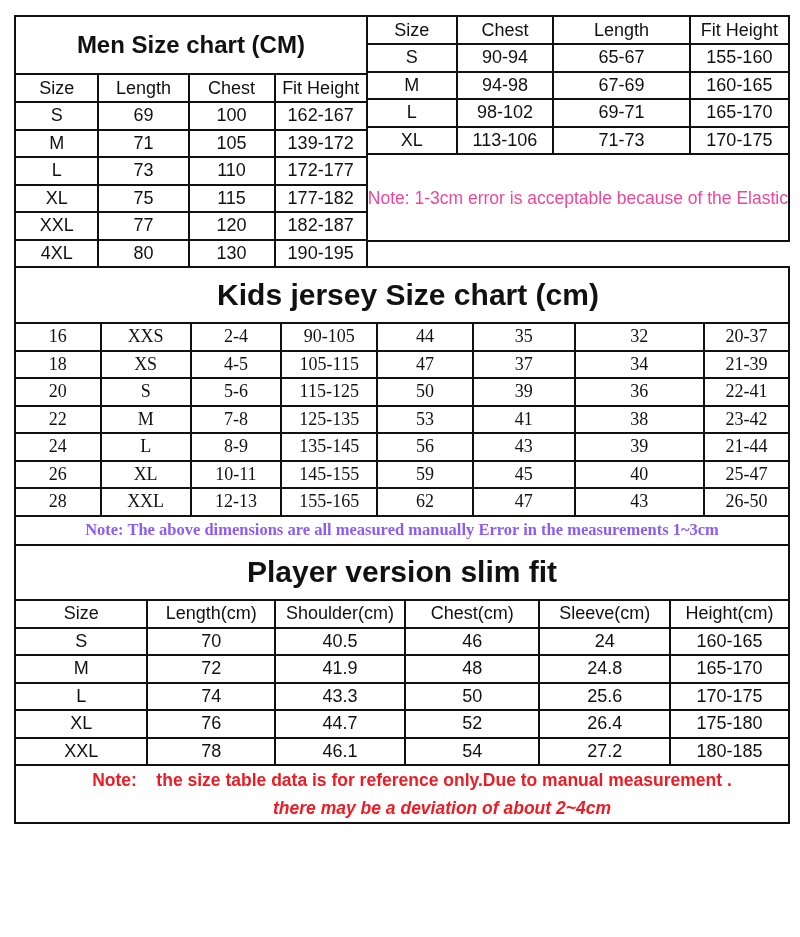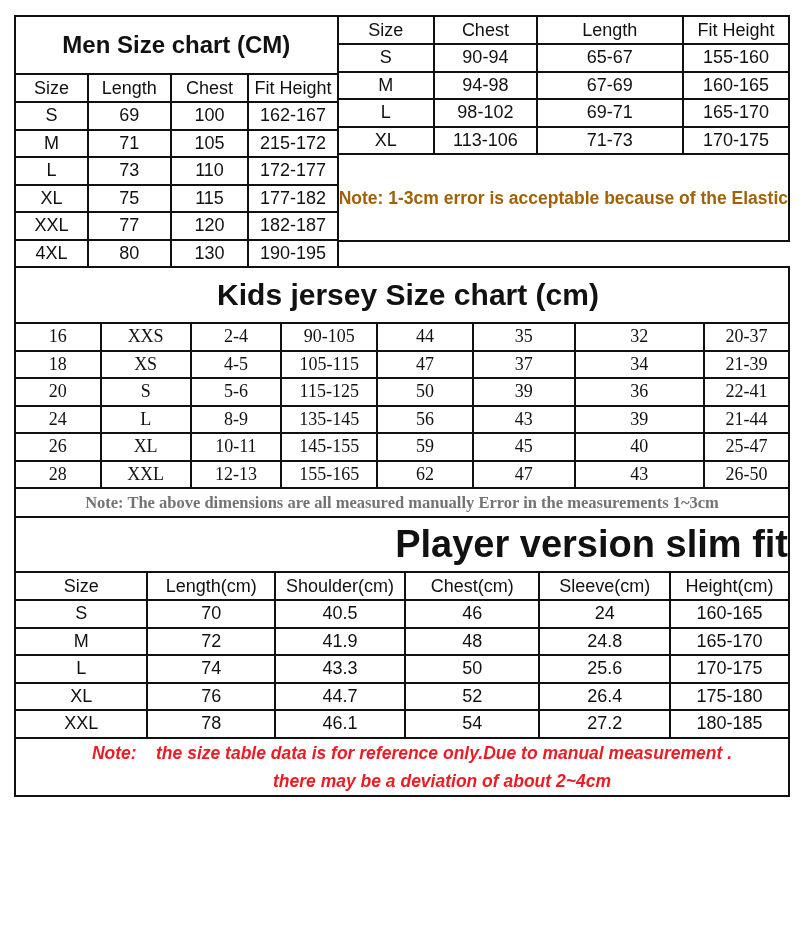--- a/index.html
+++ b/index.html
@@ -45,58 +45,57 @@
     font-size: 18px;
   }
   tbody.data-rows td {
     height: 25.5px;
     font-size: 18px;
   }
   
   td.women-note {
     height: 85px;
     white-space: normal;
-    color: #a16207;
-    font-weight: bold;
+    color: #ec4899;
+    font-weight: normal;
     font-size: 17.5px;
     line-height: 34px;
     padding: 2px 14px;
     vertical-align: middle;
   }
   
   #kids-table td.title { font-size: 30px; height: 54px; padding-left: 12px; }
   #kids-table tr.head-row th,
   #kids-table tbody.data-rows td {
     font-family: "Liberation Serif", serif;
     font-size: 18px;
   }
   td.kids-note {
     height: 27px;
-    color: #737373;
+    color: #8b5cf6;
     font-weight: bold;
     font-size: 16.5px;
     font-family: "Liberation Serif", serif;
     letter-spacing: 0px;
   }
   
-  #player-table td.title { font-size: 38px; height: 53px; text-align: right; }
+  #player-table td.title { font-size: 30px; height: 53px; }
   td.player-note {
     height: 56px;
     text-align: left;
     color: #ed1c24;
     font-weight: bold;
     font-size: 17.5px;
     white-space: normal;
     vertical-align: middle;
   }
   td.player-note .pn1 {
     white-space: pre-wrap;
     padding-left: 20px;
     line-height: 28px;
-    font-style: italic;
   }
   td.player-note .pn2 {
     padding-left: 80px;
     line-height: 28px;
     font-style: italic;
   }
 </style>
 </head>
 <body>
 
@@ -126,21 +125,21 @@
           <tr>
             <td>S</td>
             <td>69</td>
             <td>100</td>
             <td>162-167</td>
           </tr>
           <tr>
             <td>M</td>
             <td>71</td>
             <td>105</td>
-            <td>215-172</td>
+            <td>139-172</td>
           </tr>
           <tr>
             <td>L</td>
             <td>73</td>
             <td>110</td>
             <td>172-177</td>
           </tr>
           <tr>
             <td>XL</td>
             <td>75</td>
@@ -251,20 +250,30 @@
         </tr>
         <tr>
           <td>20</td>
           <td>S</td>
           <td>5-6</td>
           <td>115-125</td>
           <td>50</td>
           <td>39</td>
           <td>36</td>
           <td>22-41</td>
+        </tr>
+        <tr>
+          <td>22</td>
+          <td>M</td>
+          <td>7-8</td>
+          <td>125-135</td>
+          <td>53</td>
+          <td>41</td>
+          <td>38</td>
+          <td>23-42</td>
         </tr>
         <tr>
           <td>24</td>
           <td>L</td>
           <td>8-9</td>
           <td>135-145</td>
           <td>56</td>
           <td>43</td>
           <td>39</td>
           <td>21-44</td>

